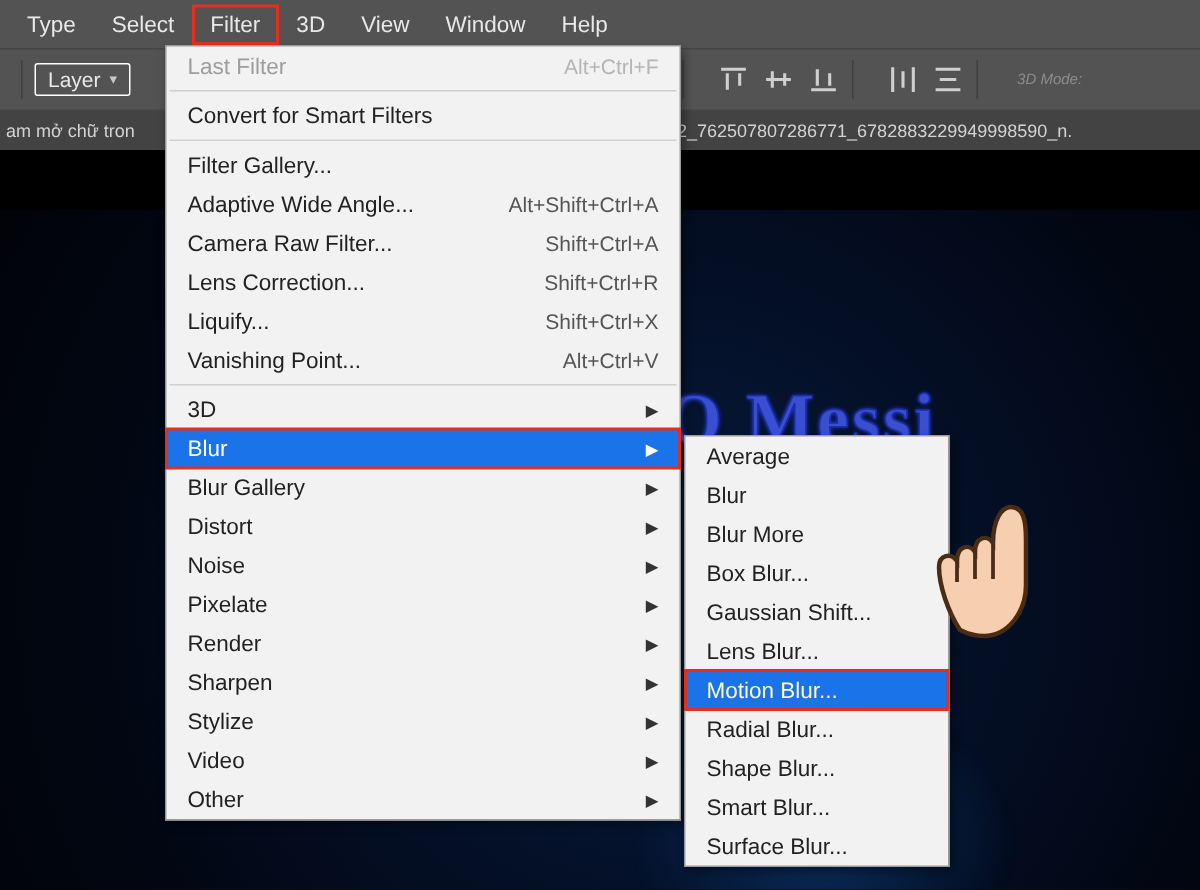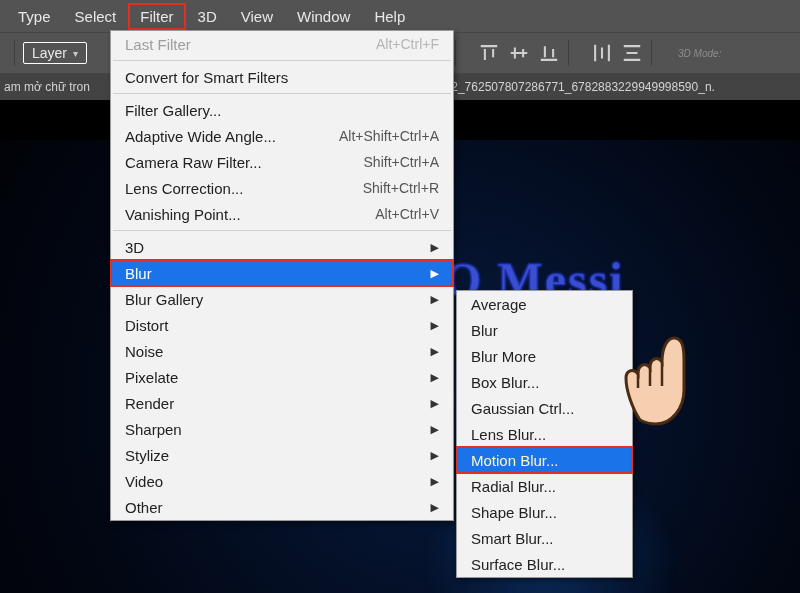--- a/index.html
+++ b/index.html
@@ -184,20 +184,24 @@
     </div>
     <div class="fm-row">
       <span class="label">Camera Raw Filter...</span>
       <span class="shortcut">Shift+Ctrl+A</span>
     </div>
     <div class="fm-row">
       <span class="label">Lens Correction...</span>
       <span class="shortcut">Shift+Ctrl+R</span>
     </div>
     <div class="fm-row">
+      <span class="label">Liquify...</span>
+      <span class="shortcut">Shift+Ctrl+X</span>
+    </div>
+    <div class="fm-row">
       <span class="label">Vanishing Point...</span>
       <span class="shortcut">Alt+Ctrl+V</span>
     </div>
     <div class="fm-sep"></div>
     <div class="fm-row has-sub">
       <span class="label">3D</span>
       <span class="arrow">▶</span>
     </div>
     <div class="fm-row has-sub blur">
       <span class="label">Blur</span>
@@ -239,21 +243,21 @@
       <span class="label">Other</span>
       <span class="arrow">▶</span>
     </div>
   </div>
 
   <div class="blur-submenu">
     <div class="sm-row">Average</div>
     <div class="sm-row">Blur</div>
     <div class="sm-row">Blur More</div>
     <div class="sm-row">Box Blur...</div>
-    <div class="sm-row">Gaussian Ctrl...</div>
+    <div class="sm-row">Gaussian Shift...</div>
     <div class="sm-row">Lens Blur...</div>
     <div class="sm-row highlight">Motion Blur...</div>
     <div class="sm-row">Radial Blur...</div>
     <div class="sm-row">Shape Blur...</div>
     <div class="sm-row">Smart Blur...</div>
     <div class="sm-row">Surface Blur...</div>
   </div>
 
   <div class="hand-pointer">
     <svg viewBox="0 0 100 110">

